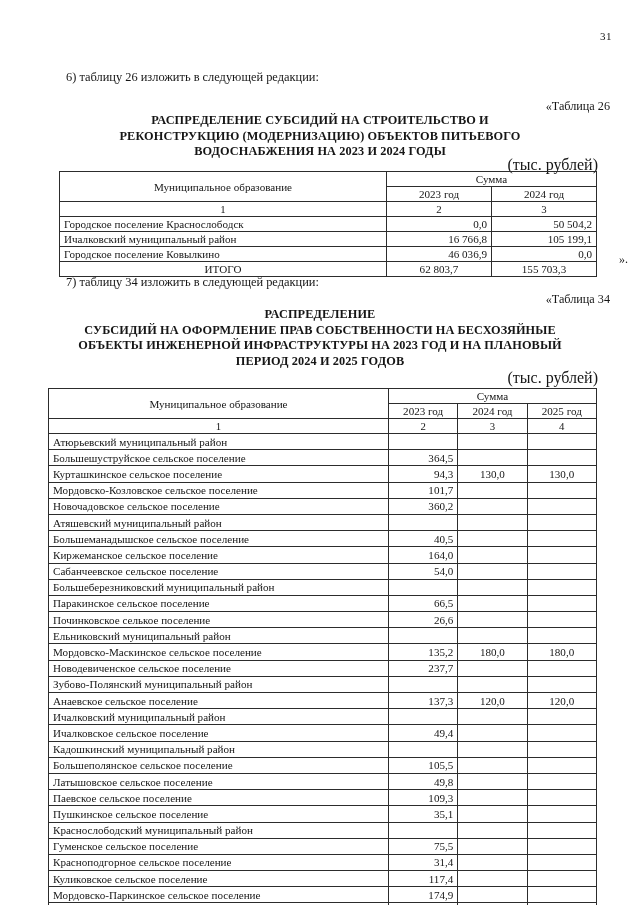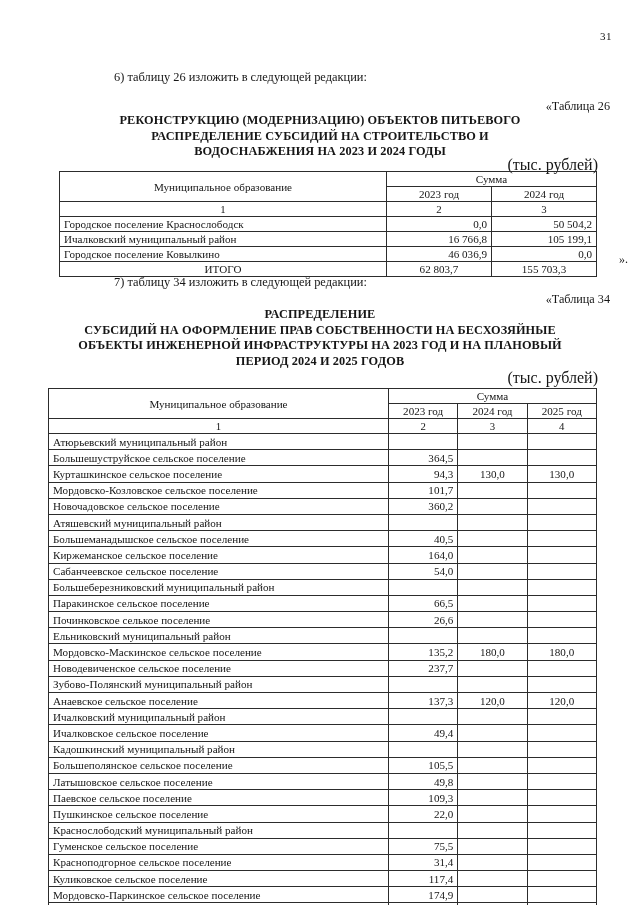--- a/index.html
+++ b/index.html
@@ -29,21 +29,21 @@
     letter-spacing: 0.5px;
   }
   .content {
     position: absolute;
     left: 0;
     top: 0;
     width: 640px;
   }
   .para-indent {
     margin: 0;
-    padding-left: 114px;
+    padding-left: 66px;
     font-size: 12.4px;
     line-height: 1.25;
   }
   .right-label {
     text-align: right;
     padding-right: 30px;
     font-size: 12.2px;
     margin: 0;
   }
   .title-block {
@@ -146,22 +146,22 @@
 
   <div class="content" style="top:70px;">
     <p class="para-indent">6) таблицу 26 изложить в следующей редакции:</p>
   </div>
 
   <div class="content" style="top:99px;">
     <p class="right-label">«Таблица 26</p>
   </div>
 
   <div class="content" style="top:113px;">
+    <p class="title-block">РАСПРЕДЕЛЕНИЕ СУБСИДИЙ НА СТРОИТЕЛЬСТВО И</p>
     <p class="title-block">РЕКОНСТРУКЦИЮ (МОДЕРНИЗАЦИЮ) ОБЪЕКТОВ ПИТЬЕВОГО</p>
-    <p class="title-block">РАСПРЕДЕЛЕНИЕ СУБСИДИЙ НА СТРОИТЕЛЬСТВО И</p>
     <p class="title-block">ВОДОСНАБЖЕНИЯ НА 2023 И 2024 ГОДЫ</p>
   </div>
 
   <div class="content" style="top:156px;">
     <p class="units">(тыс. рублей)</p>
   </div>
 
   <table class="doc-table t1">
     <colgroup>
       <col class="c-name">
@@ -386,21 +386,21 @@
           <td class="num-cell-c"></td>
         </tr>
         <tr class="row-h">
           <td class="name-cell sub-name">Паевское сельское поселение</td>
           <td class="num-cell">109,3</td>
           <td class="num-cell-c"></td>
           <td class="num-cell-c"></td>
         </tr>
         <tr class="row-h">
           <td class="name-cell sub-name">Пушкинское сельское поселение</td>
-          <td class="num-cell">22,0</td>
+          <td class="num-cell">35,1</td>
           <td class="num-cell-c"></td>
           <td class="num-cell-c"></td>
         </tr>
         <tr class="row-h group-row">
           <td class="name-cell grp-name">Краснослободский муниципальный район</td>
           <td class="num-cell"></td>
           <td class="num-cell-c"></td>
           <td class="num-cell-c"></td>
         </tr>
         <tr class="row-h">

